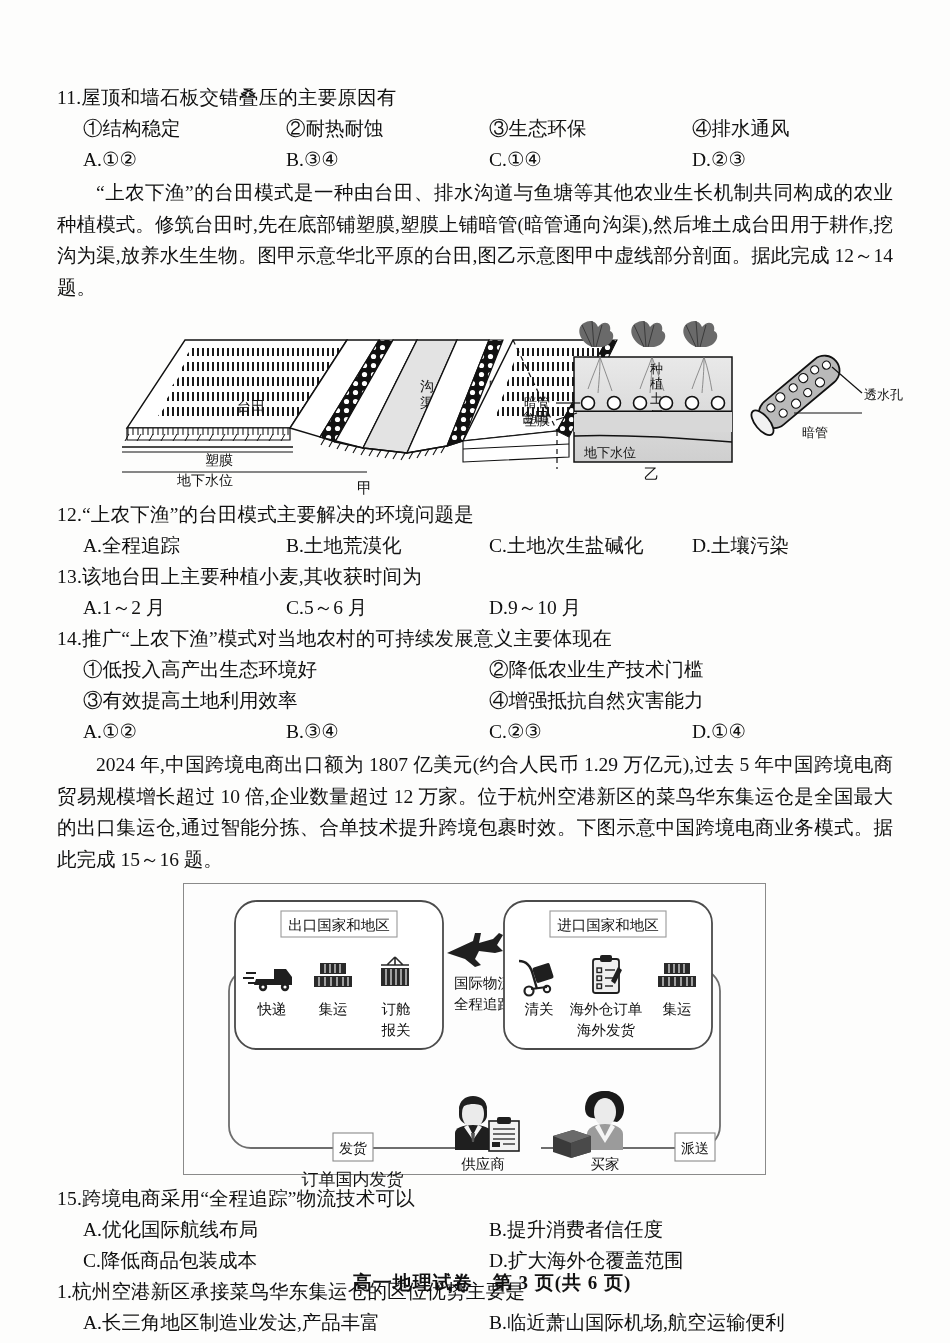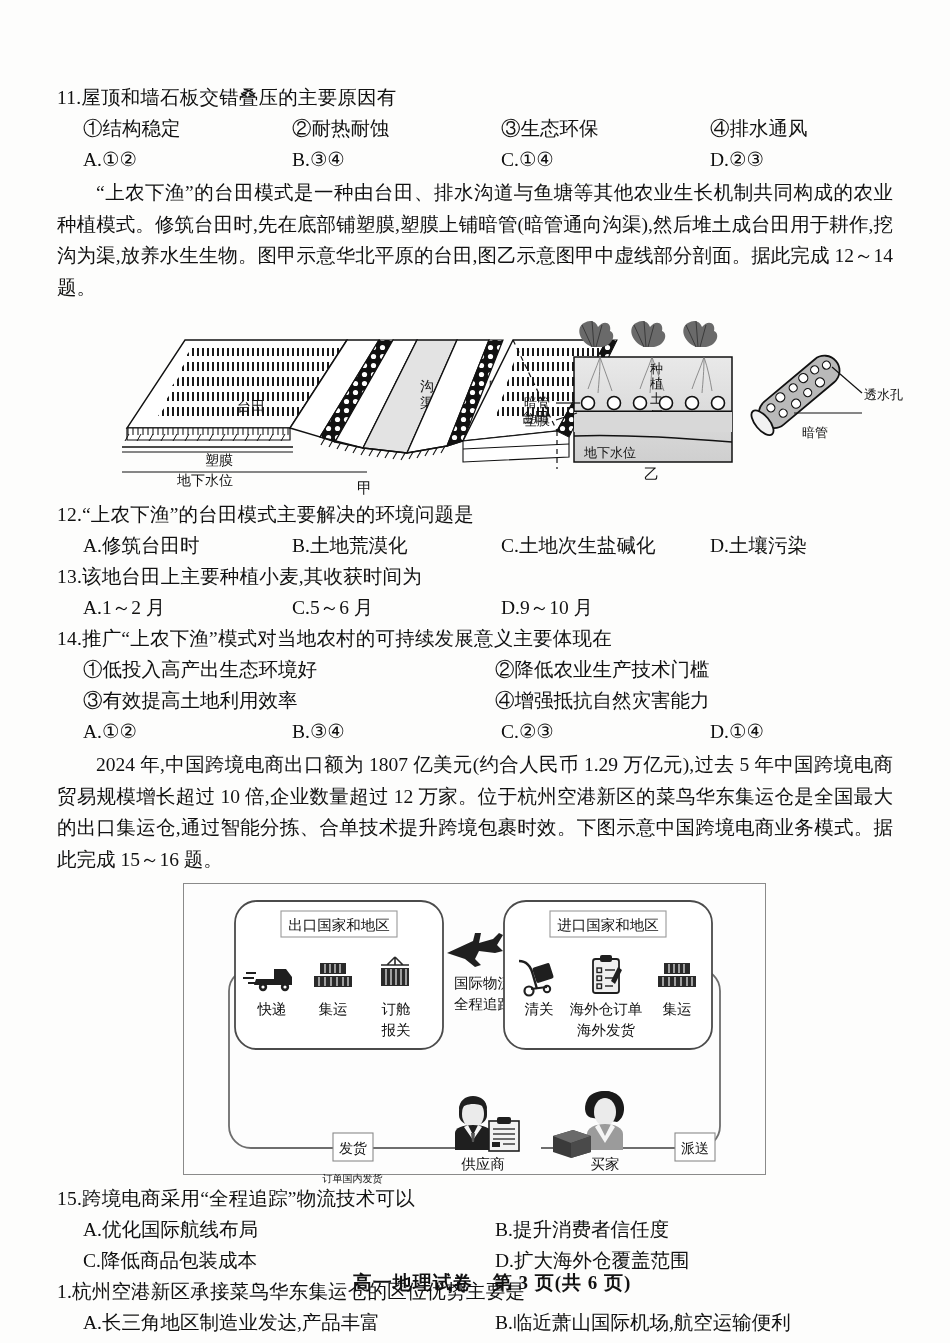--- a/index.html
+++ b/index.html
@@ -26,21 +26,20 @@
     line-height:31px;
     letter-spacing:0.2px;
     white-space:nowrap;
   }
   .opts{
     display:flex;
     font-size:19.5px;
     line-height:31px;
     padding-left:26px;
     white-space:nowrap;
-    gap:6px;
   }
   .opts > span{ flex:0 0 auto; }
   .c4 > span{ width:203px; }
   .c2 > span{ width:406px; }
 
   .para{
     font-size:19.5px;
     line-height:31.5px;
     text-align:justify;
     text-justify:inter-ideograph;
@@ -294,21 +293,21 @@
             <text x="110" y="44" font-size="13" font-family="'Liberation Serif',serif" fill="#111">透水孔</text>
             <line x1="40" y1="58" x2="108" y2="58" stroke="#111" stroke-width="1.2"></line>
             <text x="48" y="82" font-size="13" font-family="'Liberation Serif',serif" fill="#111">暗管</text>
           </g>
         </g>
       </svg>
     </div>
 
     <div class="qline">12.“上农下渔”的台田模式主要解决的环境问题是</div>
     <div class="opts c4">
-      <span>A.修筑台田时</span>
+      <span>A.全程追踪</span>
       <span>B.土地荒漠化</span>
       <span>C.土地次生盐碱化</span>
       <span>D.土壤污染</span>
     </div>
 
     <div class="qline">13.该地台田上主要种植小麦,其收获时间为</div>
     <div class="opts c4">
       <span>A.1～2 月</span>
       <span>C.5～6 月</span>
       <span>D.9～10 月</span>
@@ -479,21 +478,21 @@
             <polygon points="2,10 22,4 40,10 20,17" fill="#6a6a6a"></polygon>
             <polygon points="20,17 40,10 40,26 20,32" fill="#4a4a4a"></polygon>
           </g>
         </g>
         <text x="422" y="286" text-anchor="middle" font-size="14.5" font-family="'Liberation Serif',serif" fill="#111">买家</text>
 
         <rect x="492" y="250" width="40" height="28" fill="#ffffff" stroke="#8a8a8a" stroke-width="1.1"></rect>
         <text x="512" y="270" text-anchor="middle" font-size="14" font-family="'Liberation Serif',serif" fill="#111">派送</text>
       </svg>
       <div style="position:absolute;left:126px;top:285px;width:583px;text-align:center;">
-        <span style="font-size:10px;margin-left:0px;display:inline-block;transform:translateX(-122px);">订单国内发货</span>
+        <span style="font-size:17px;margin-left:0px;display:inline-block;transform:translateX(-122px);">订单国内发货</span>
       </div>
     </div>
 
     <div class="qline">15.跨境电商采用“全程追踪”物流技术可以</div>
     <div class="opts c2">
       <span>A.优化国际航线布局</span>
       <span>B.提升消费者信任度</span>
     </div>
     <div class="opts c2">
       <span>C.降低商品包装成本</span>

